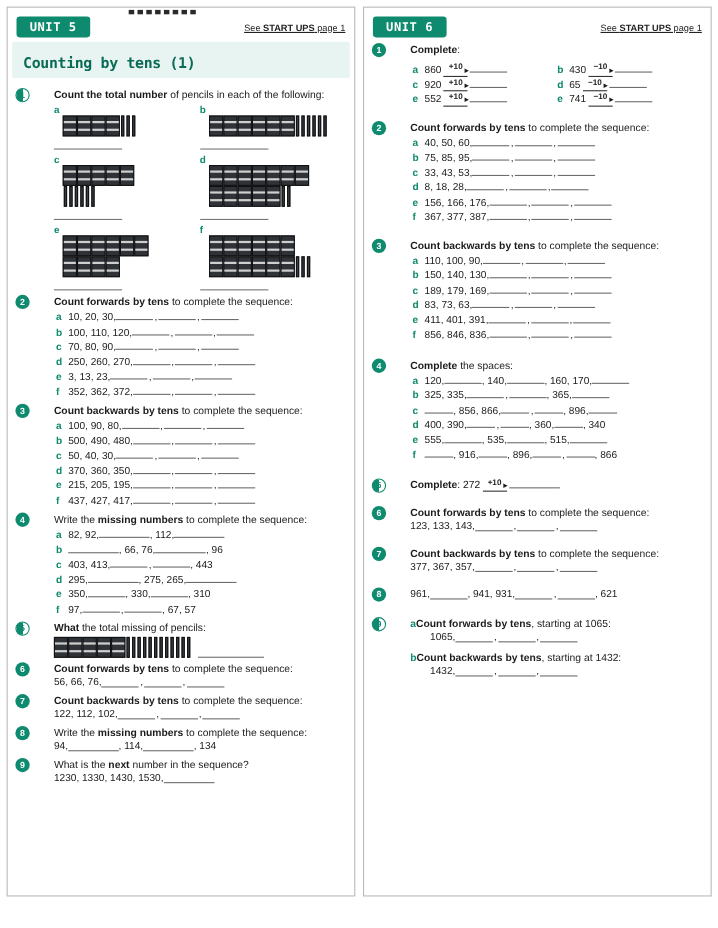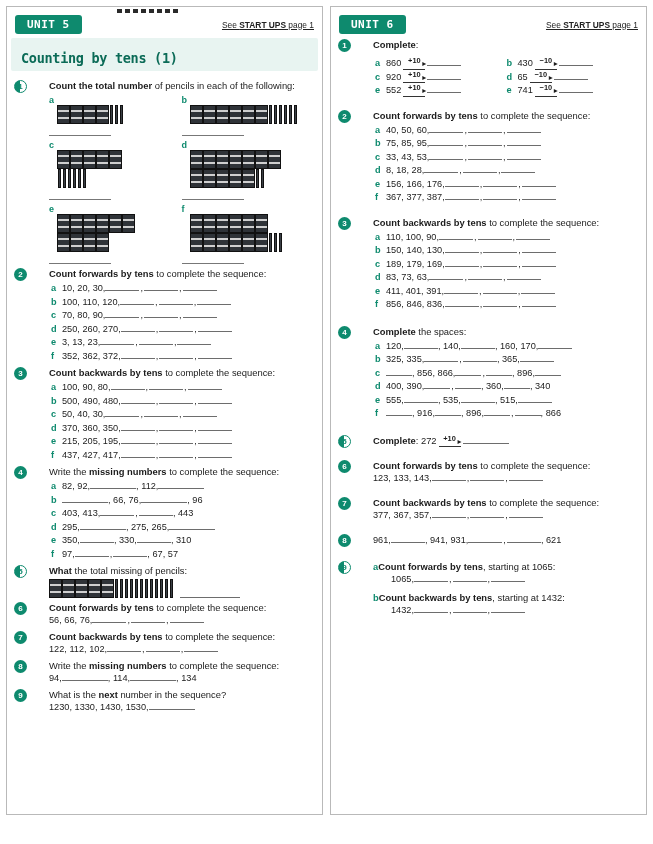--- a/index.html
+++ b/index.html
@@ -152,21 +152,21 @@
     background: #3a3f45;
     border: 1px solid #111;
     margin-right: 1px;
   }
   .pgroup { display:flex; align-items:flex-end; }
   .pgroup .single { margin-left: 1px; }
   .subcell { width: 50%; }
   .sublabel { color:#0e8a6e; font-weight:bold; font-size:9px; }
   .ansline { display:block; border-bottom:1px solid #777; width: 62px; height: 10px; margin-top:2px; }
   .pad-l { padding-left: 18px; }
-  .mini { font-size: 9.2px; line-height: 13px; }
+  .mini { font-size: 9.2px; line-height: 13px; align-items: center; }
 </style>
 </head>
 <body>
 
 <div class="page">
 
   <div class="col">
     <div class="dashmarks">
       <i></i>
         <i></i>

